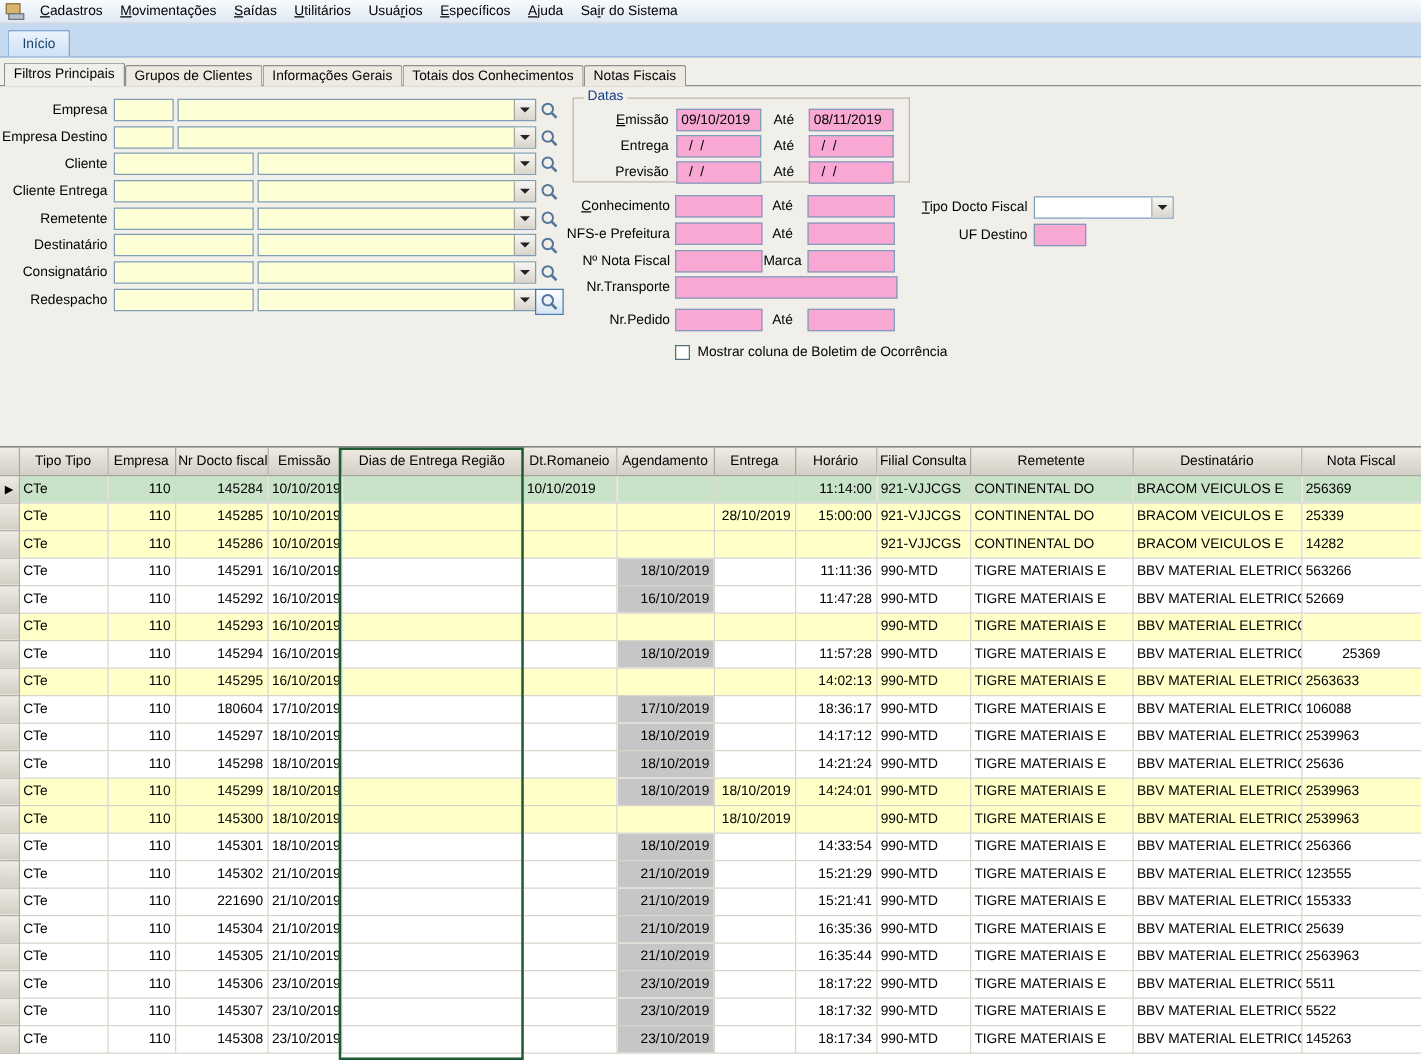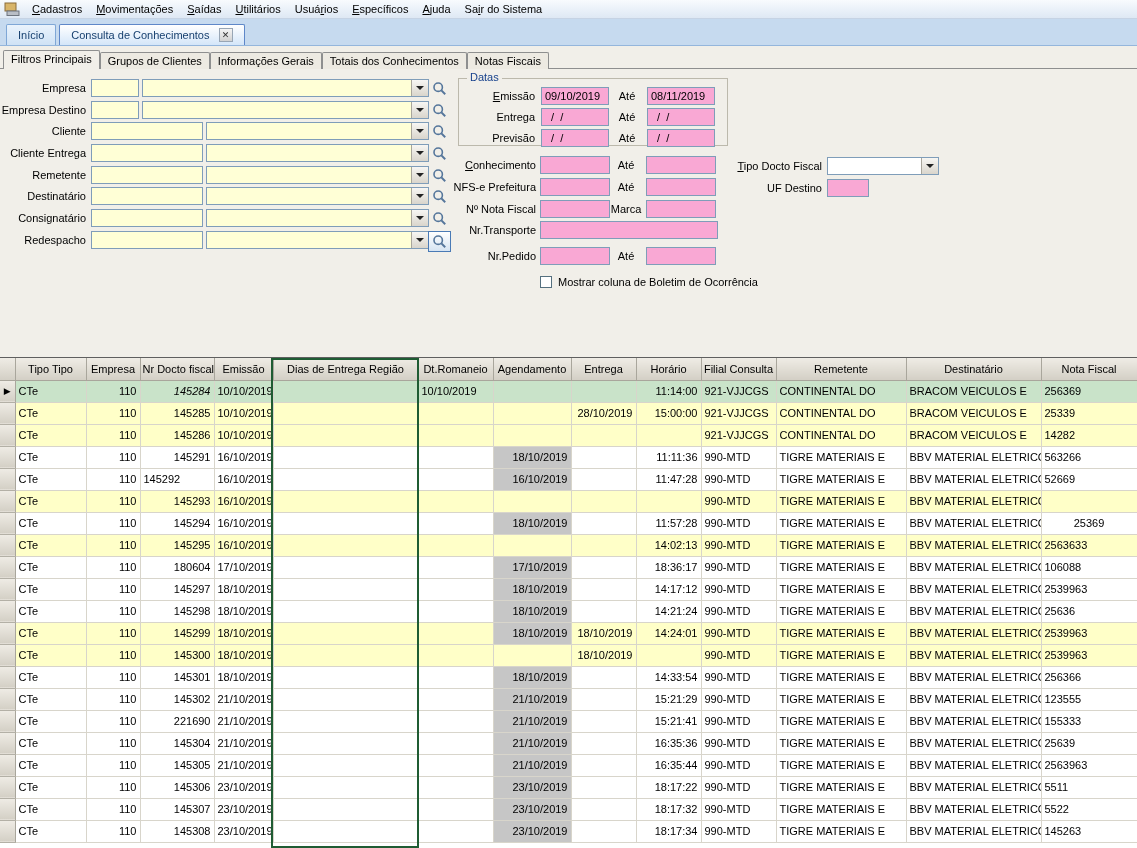--- a/index.html
+++ b/index.html
@@ -94,24 +94,20 @@
     <div class="menu-item"><span><u>U</u>tilitários</span></div>
     <div class="menu-item"><span>Usuá<u>r</u>ios</span></div>
     <div class="menu-item"><span><u>E</u>specíficos</span></div>
     <div class="menu-item"><span><u>A</u>juda</span></div>
     <div class="menu-item"><span>Sa<u>i</u>r do Sistema</span></div>
   </div>
 
 <div class="doctabs">
   <div class="doctab">
     <span>Início</span>
-  </div>
-  <div class="doctab active">
-    <span>Consulta de Conhecimentos</span>
-    <span class="closebox">✕</span>
   </div>
 </div>
 
 <div class="pagetabs">
     <div class="pagetab active">Filtros Principais</div>
     <div class="pagetab">Grupos de Clientes</div>
     <div class="pagetab">Informações Gerais</div>
     <div class="pagetab">Totais dos Conhecimentos</div>
     <div class="pagetab">Notas Fiscais</div>
   </div>
@@ -312,21 +308,21 @@
           <th>Remetente</th>
           <th>Destinatário</th>
           <th>Nota Fiscal</th>
         </tr>
       </thead>
       <tbody>
         <tr class="selected">
           <td class="ind">▶</td>
           <td style="text-align: left;">CTe</td>
           <td style="text-align: right;">110</td>
-          <td style="text-align: right; font-style: italic;">145284</td>
+          <td style="text-align: right;">145284</td>
           <td style="text-align: left;">10/10/2019</td>
           <td style="text-align: left;"></td>
           <td style="text-align: left;">10/10/2019</td>
           <td style="text-align: right;"></td>
           <td style="text-align: right;"></td>
           <td style="text-align: right;">11:14:00</td>
           <td style="text-align: left;">921-VJJCGS</td>
           <td style="text-align: left;">CONTINENTAL DO</td>
           <td style="text-align: left;">BRACOM VEICULOS E</td>
           <td style="text-align: left;">256369</td>
@@ -376,21 +372,21 @@
           <td style="text-align: right;">11:11:36</td>
           <td style="text-align: left;">990-MTD</td>
           <td style="text-align: left;">TIGRE MATERIAIS E</td>
           <td style="text-align: left;">BBV MATERIAL ELETRICO</td>
           <td style="text-align: left;">563266</td>
         </tr>
         <tr class="white">
           <td class="ind"></td>
           <td style="text-align: left;">CTe</td>
           <td style="text-align: right;">110</td>
-          <td style="">145292</td>
+          <td style="text-align: right;">145292</td>
           <td style="text-align: left;">16/10/2019</td>
           <td style="text-align: left;"></td>
           <td style="text-align: left;"></td>
           <td class="sched" style="text-align: right;">16/10/2019</td>
           <td style="text-align: right;"></td>
           <td style="text-align: right;">11:47:28</td>
           <td style="text-align: left;">990-MTD</td>
           <td style="text-align: left;">TIGRE MATERIAIS E</td>
           <td style="text-align: left;">BBV MATERIAL ELETRICO</td>
           <td style="text-align: left;">52669</td>

